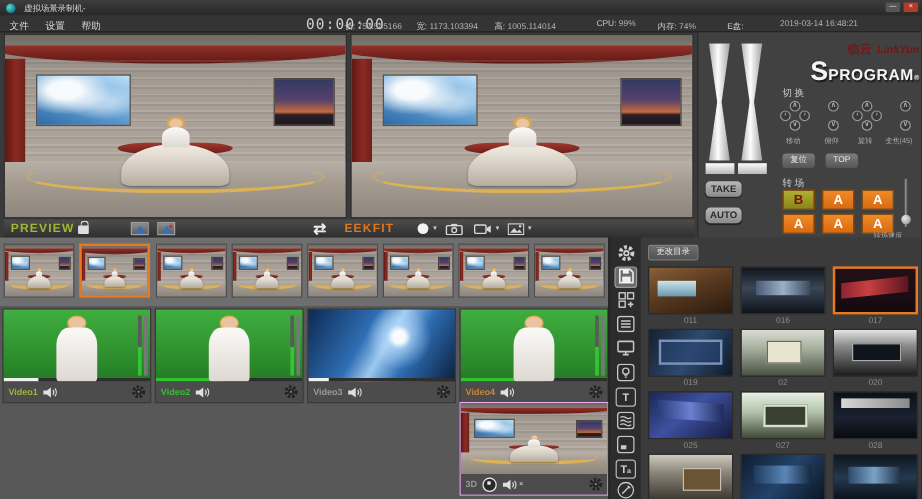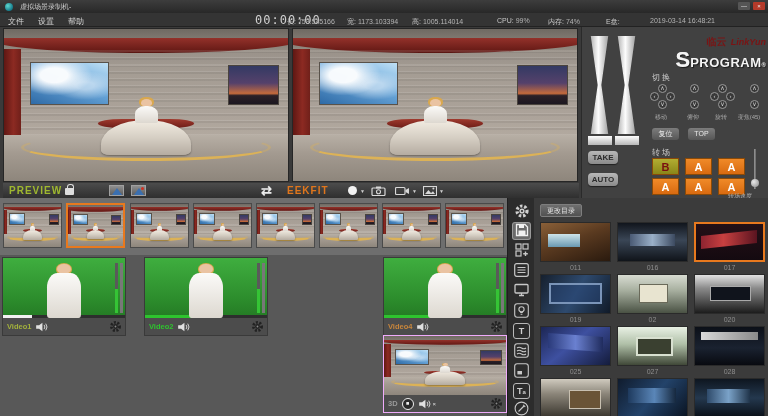--- a/index.html
+++ b/index.html
@@ -514,21 +514,21 @@
         <span class="gearw">
   <svg width="13" height="13" viewBox="0 0 14 14">
               <circle cx="7" cy="7" r="4.4" fill="none" stroke="#222" stroke-width="3" stroke-dasharray="2.1 1.6"></circle>
               <circle cx="7" cy="7" r="2.6" fill="#222"></circle>
               <circle cx="7" cy="7" r="1" fill="#8a8a8a"></circle>
             </svg>
 </span>
       </div>
     </div>
 
-    <div class="tile" style="left:144px;top:2px">
+    <div class="tile" style="left:129px;top:2px">
       <div class="timg gs" style="height:60px">
         <div class="meter">
             <i class="m1"></i>
             <i class="m2"></i>
           </div>
         <div class="seek green">
             <i style="width:46%"></i>
           </div>
 
   <span class="fig">
@@ -548,20 +548,43 @@
         <span class="gearw">
   <svg width="13" height="13" viewBox="0 0 14 14">
               <circle cx="7" cy="7" r="4.4" fill="none" stroke="#222" stroke-width="3" stroke-dasharray="2.1 1.6"></circle>
               <circle cx="7" cy="7" r="2.6" fill="#222"></circle>
               <circle cx="7" cy="7" r="1" fill="#8a8a8a"></circle>
             </svg>
 </span>
       </div>
     </div>
 
+    <div class="tile" style="left:256px;top:2px">
+      <div class="timg abstract" style="height:60px">
+        <div class="seek">
+            <i style="width:14%"></i>
+          </div>
+      </div>
+      <div class="tlabel">
+        <span class="tname c-v3">Video3</span>
+        <span class="spk">
+  <svg width="14" height="10" viewBox="0 0 16 12">
+              <path d="M1 4 H4.5 L8.5 1 V11 L4.5 8 H1 Z" fill="#e0e0e0"></path>
+              <path d="M10.5 3.5 Q12.5 6 10.5 8.5 M12.5 2 Q15.5 6 12.5 10" stroke="#e0e0e0" fill="none" stroke-width="1.1"></path>
+            </svg>
+</span>
+        <span class="gearw">
+  <svg width="13" height="13" viewBox="0 0 14 14">
+              <circle cx="7" cy="7" r="4.4" fill="none" stroke="#222" stroke-width="3" stroke-dasharray="2.1 1.6"></circle>
+              <circle cx="7" cy="7" r="2.6" fill="#222"></circle>
+              <circle cx="7" cy="7" r="1" fill="#8a8a8a"></circle>
+            </svg>
+</span>
+      </div>
+    </div>
 
     <div class="tile" style="left:383px;top:2px">
       <div class="timg gs" style="height:60px">
         <div class="meter">
             <i class="m1"></i>
             <i class="m2"></i>
           </div>
         <div class="seek green">
             <i style="width:55%"></i>
           </div>

